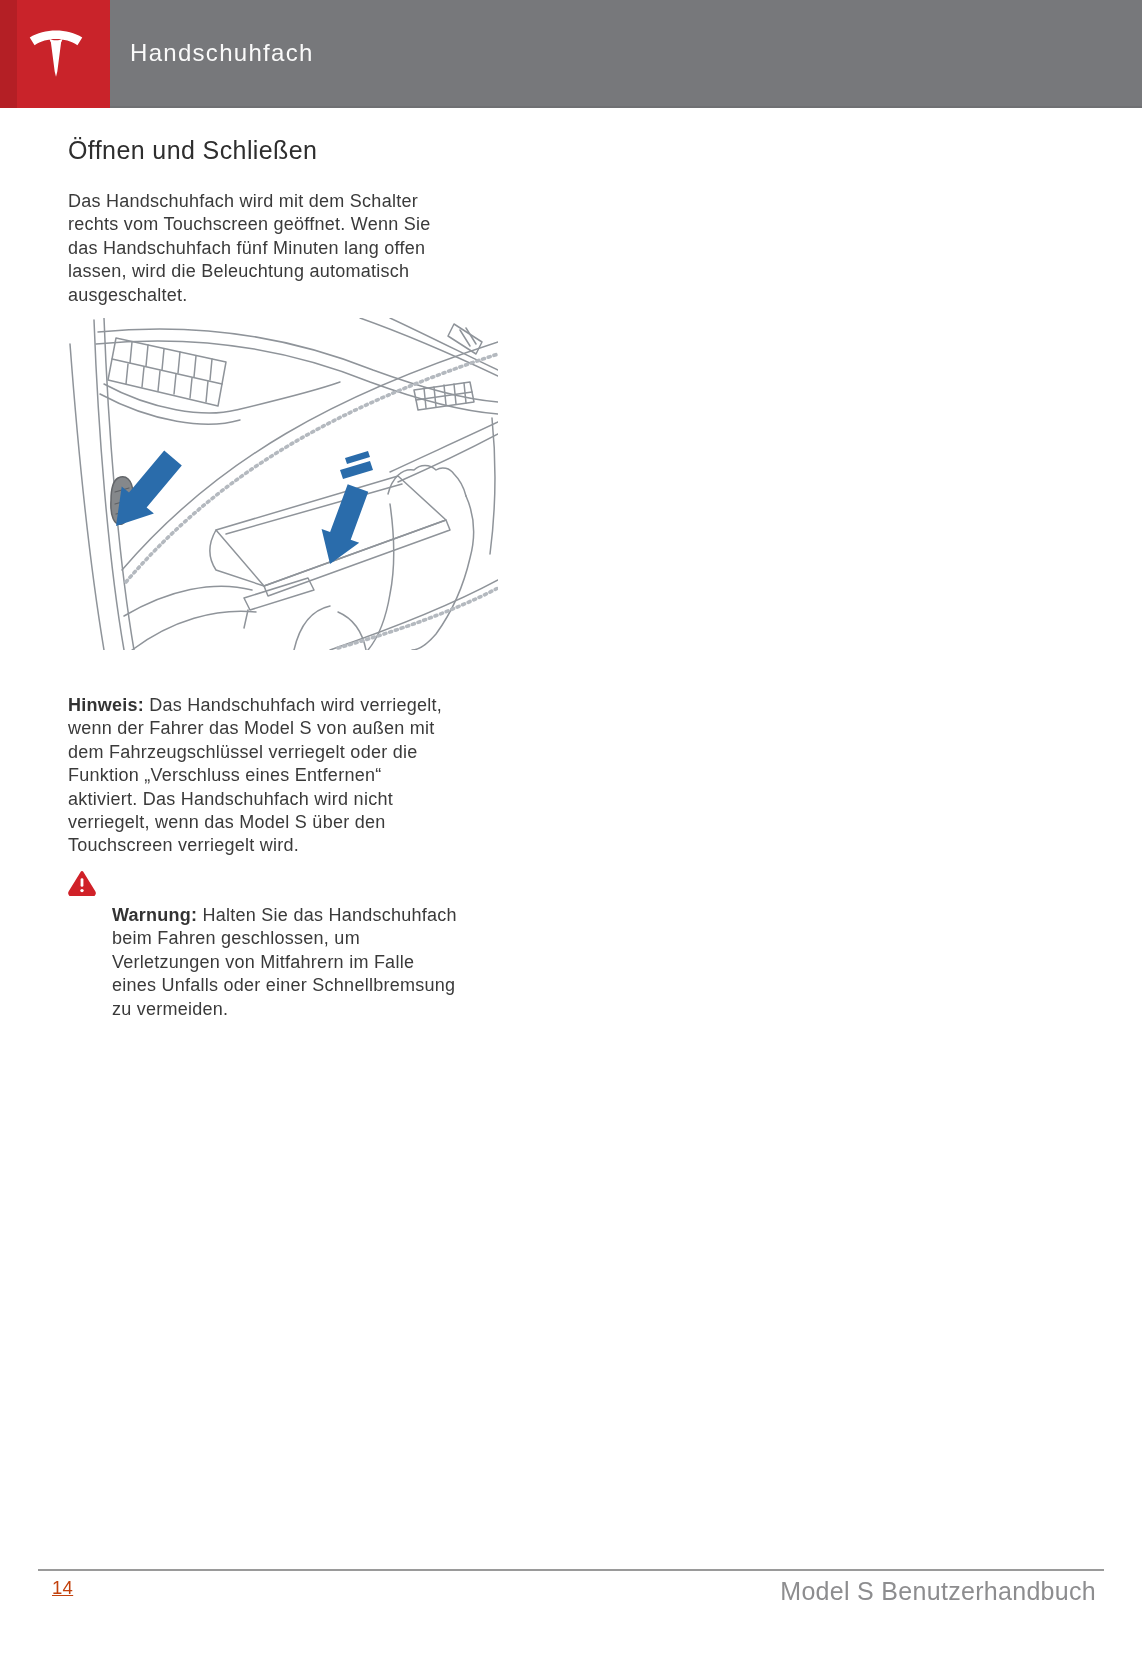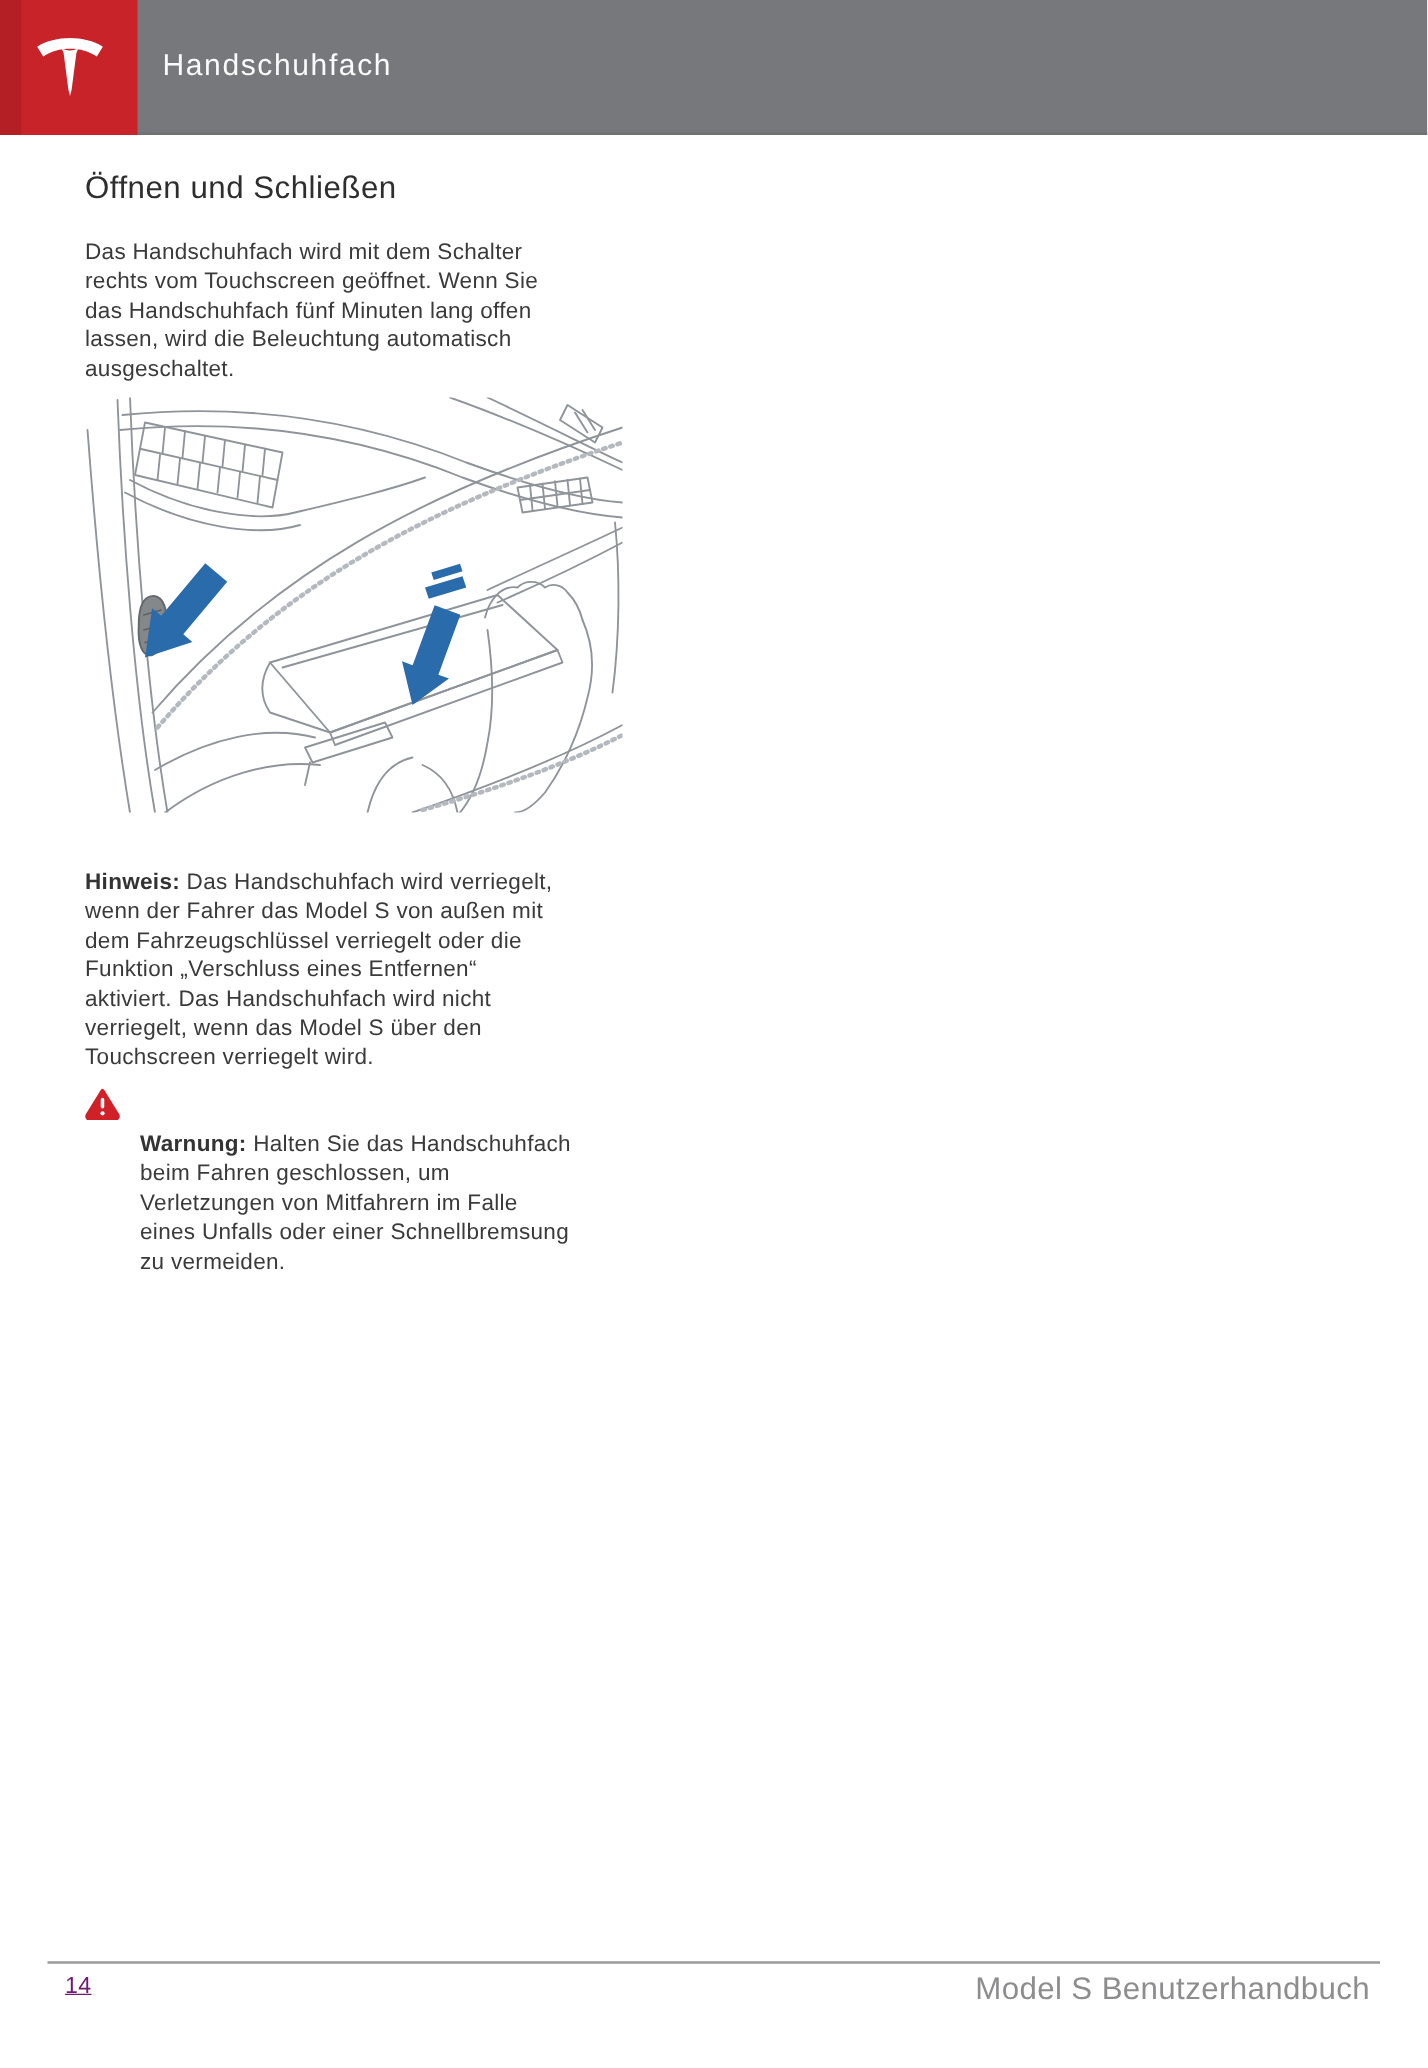--- a/index.html
+++ b/index.html
@@ -28,21 +28,21 @@
   .intro{position:absolute;left:68px;top:190px;width:450px;}
   .note{position:absolute;left:68px;top:694px;width:450px;}
   .bold-label{font-weight:700;color:#333333;}
   .warning-block{position:absolute;left:68px;top:868px;width:440px;}
   .warning-icon{position:absolute;left:0;top:2px;}
   .warning-text-wrap{margin-left:44px;margin-top:36px;}
   
   .illustration{position:absolute;left:68px;top:318px;width:430px;height:332px;}
   
   .footer-divider{position:absolute;left:38px;top:1569px;width:1066px;border-top:2px solid #9a9a9a;}
-  .page-number{position:absolute;left:52px;top:1577px;font-size:18.5px;color:#701a75;letter-spacing:0.3px;text-decoration:underline;}
+  .page-number{position:absolute;left:52px;top:1577px;font-size:18.5px;color:#c2410c;letter-spacing:0.3px;text-decoration:underline;}
   .document-title{position:absolute;right:46px;top:1577px;font-size:25px;color:#8d8d8f;letter-spacing:0.3px;}
 </style>
 </head>
 <body>
 
 <div class="page">
 
   <div class="header">
     <div class="logo-block">
       <div class="logo-spine"></div>

